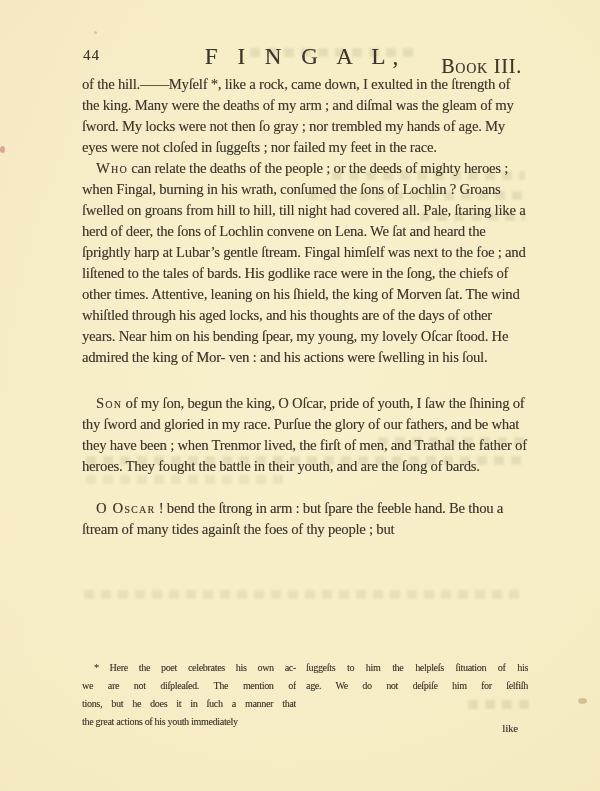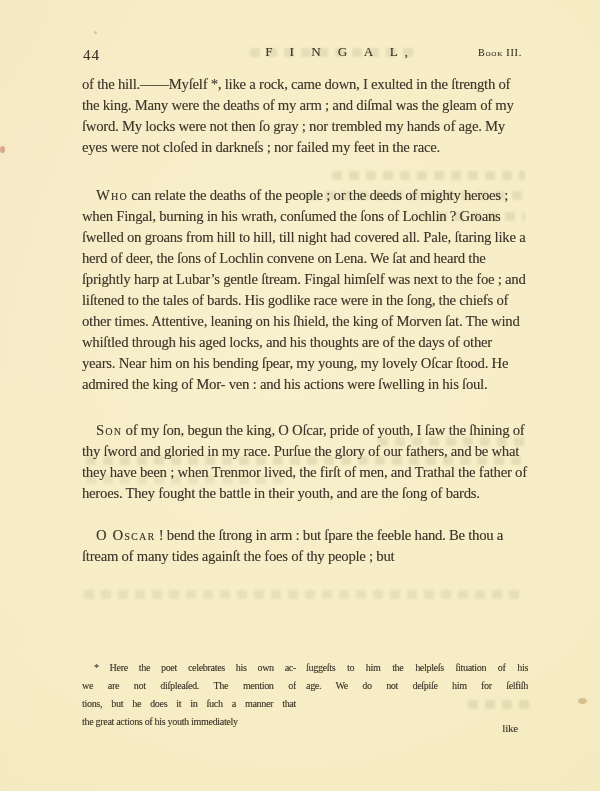--- a/index.html
+++ b/index.html
@@ -11,29 +11,29 @@
       radial-gradient(130% 105% at 48% 42%, #f8f0cd 0%, #f6ecc4 55%, #f0e4b6 100%);
     font-family:Liberation Serif, serif;
     color:var(--ink,#3e362b);
   }
   .inked { text-shadow:0.3px 0.3px 0.45px rgba(62,54,43,0.40); }
 
   
   .running-head { position:absolute; top:44px; left:82px; width:446px; height:24px; }
   .page-num  { position:absolute; left:1px; top:3px; font-size:15px; letter-spacing:1px; }
   .head-title{ position:absolute; left:50%; top:0; transform:translateX(-50%);
-               font-size:13px; letter-spacing:7px; white-space:nowrap;margin-left:35px; }
-  .head-book { position:absolute; right:6px; top:3px; font-size:10px;
+               font-size:23px; letter-spacing:7px; white-space:nowrap; }
+  .head-book { position:absolute; right:6px; top:11px; font-size:20px;
                font-variant:small-caps; letter-spacing:0.8px; white-space:nowrap; }
 
   
   .text-block { position:absolute; left:82px; top:74px; width:446px;
                 font-size:14.6px; line-height:21px; letter-spacing:-0.2px; }
   .para { margin:0; }
-  .para.p2 { margin-top:27px; }
+  .para.p2 { }
   .para.p3 { margin-top:25px; }
   .para.p4 { margin-top:21px; }
   .line { text-align:justify; text-align-last:justify; height:21px; overflow:hidden; }
   .line.short { text-align-last:left; }
   .line.indent { padding-left:14px; }
   .lead { font-variant:small-caps; letter-spacing:1.2px; }
 
   
   .footnote { position:absolute; left:82px; top:659px; width:446px; display:flex; gap:10px;
               font-size:10px; line-height:18px; letter-spacing:-0.3px; }
@@ -88,21 +88,21 @@
     <span class="head-book">Book III.</span>
   </header>
 
   <main class="text-block inked">
 
     <p class="para p1">
       <span class="line">of the hill.——Myſelf *, like a rock, came down, I exulted in</span>
       <span class="line">the ſtrength of the king. Many were the deaths of my arm ; and</span>
       <span class="line">diſmal was the gleam of my ſword. My locks were not then ſo</span>
       <span class="line">gray ; nor trembled my hands of age. My eyes were not cloſed in</span>
-      <span class="line short">darkneſs ; nor failed my feet in the race.</span>
+      <span class="line short">ſuggeſts ; nor failed my feet in the race.</span>
     </p>
 
     <p class="para p2">
       <span class="line indent"><span class="lead">Who</span><span> can relate the deaths of the people ; or the deeds of mighty</span></span>
       <span class="line">heroes ; when Fingal, burning in his wrath, conſumed the ſons of</span>
       <span class="line">Lochlin ? Groans ſwelled on groans from hill to hill, till night had</span>
       <span class="line">covered all. Pale, ſtaring like a herd of deer, the ſons of Lochlin</span>
       <span class="line">convene on Lena. We ſat and heard the ſprightly harp at Lubar’s</span>
       <span class="line">gentle ſtream. Fingal himſelf was next to the foe ; and liſtened to</span>
       <span class="line">the tales of bards. His godlike race were in the ſong, the chiefs of</span>

